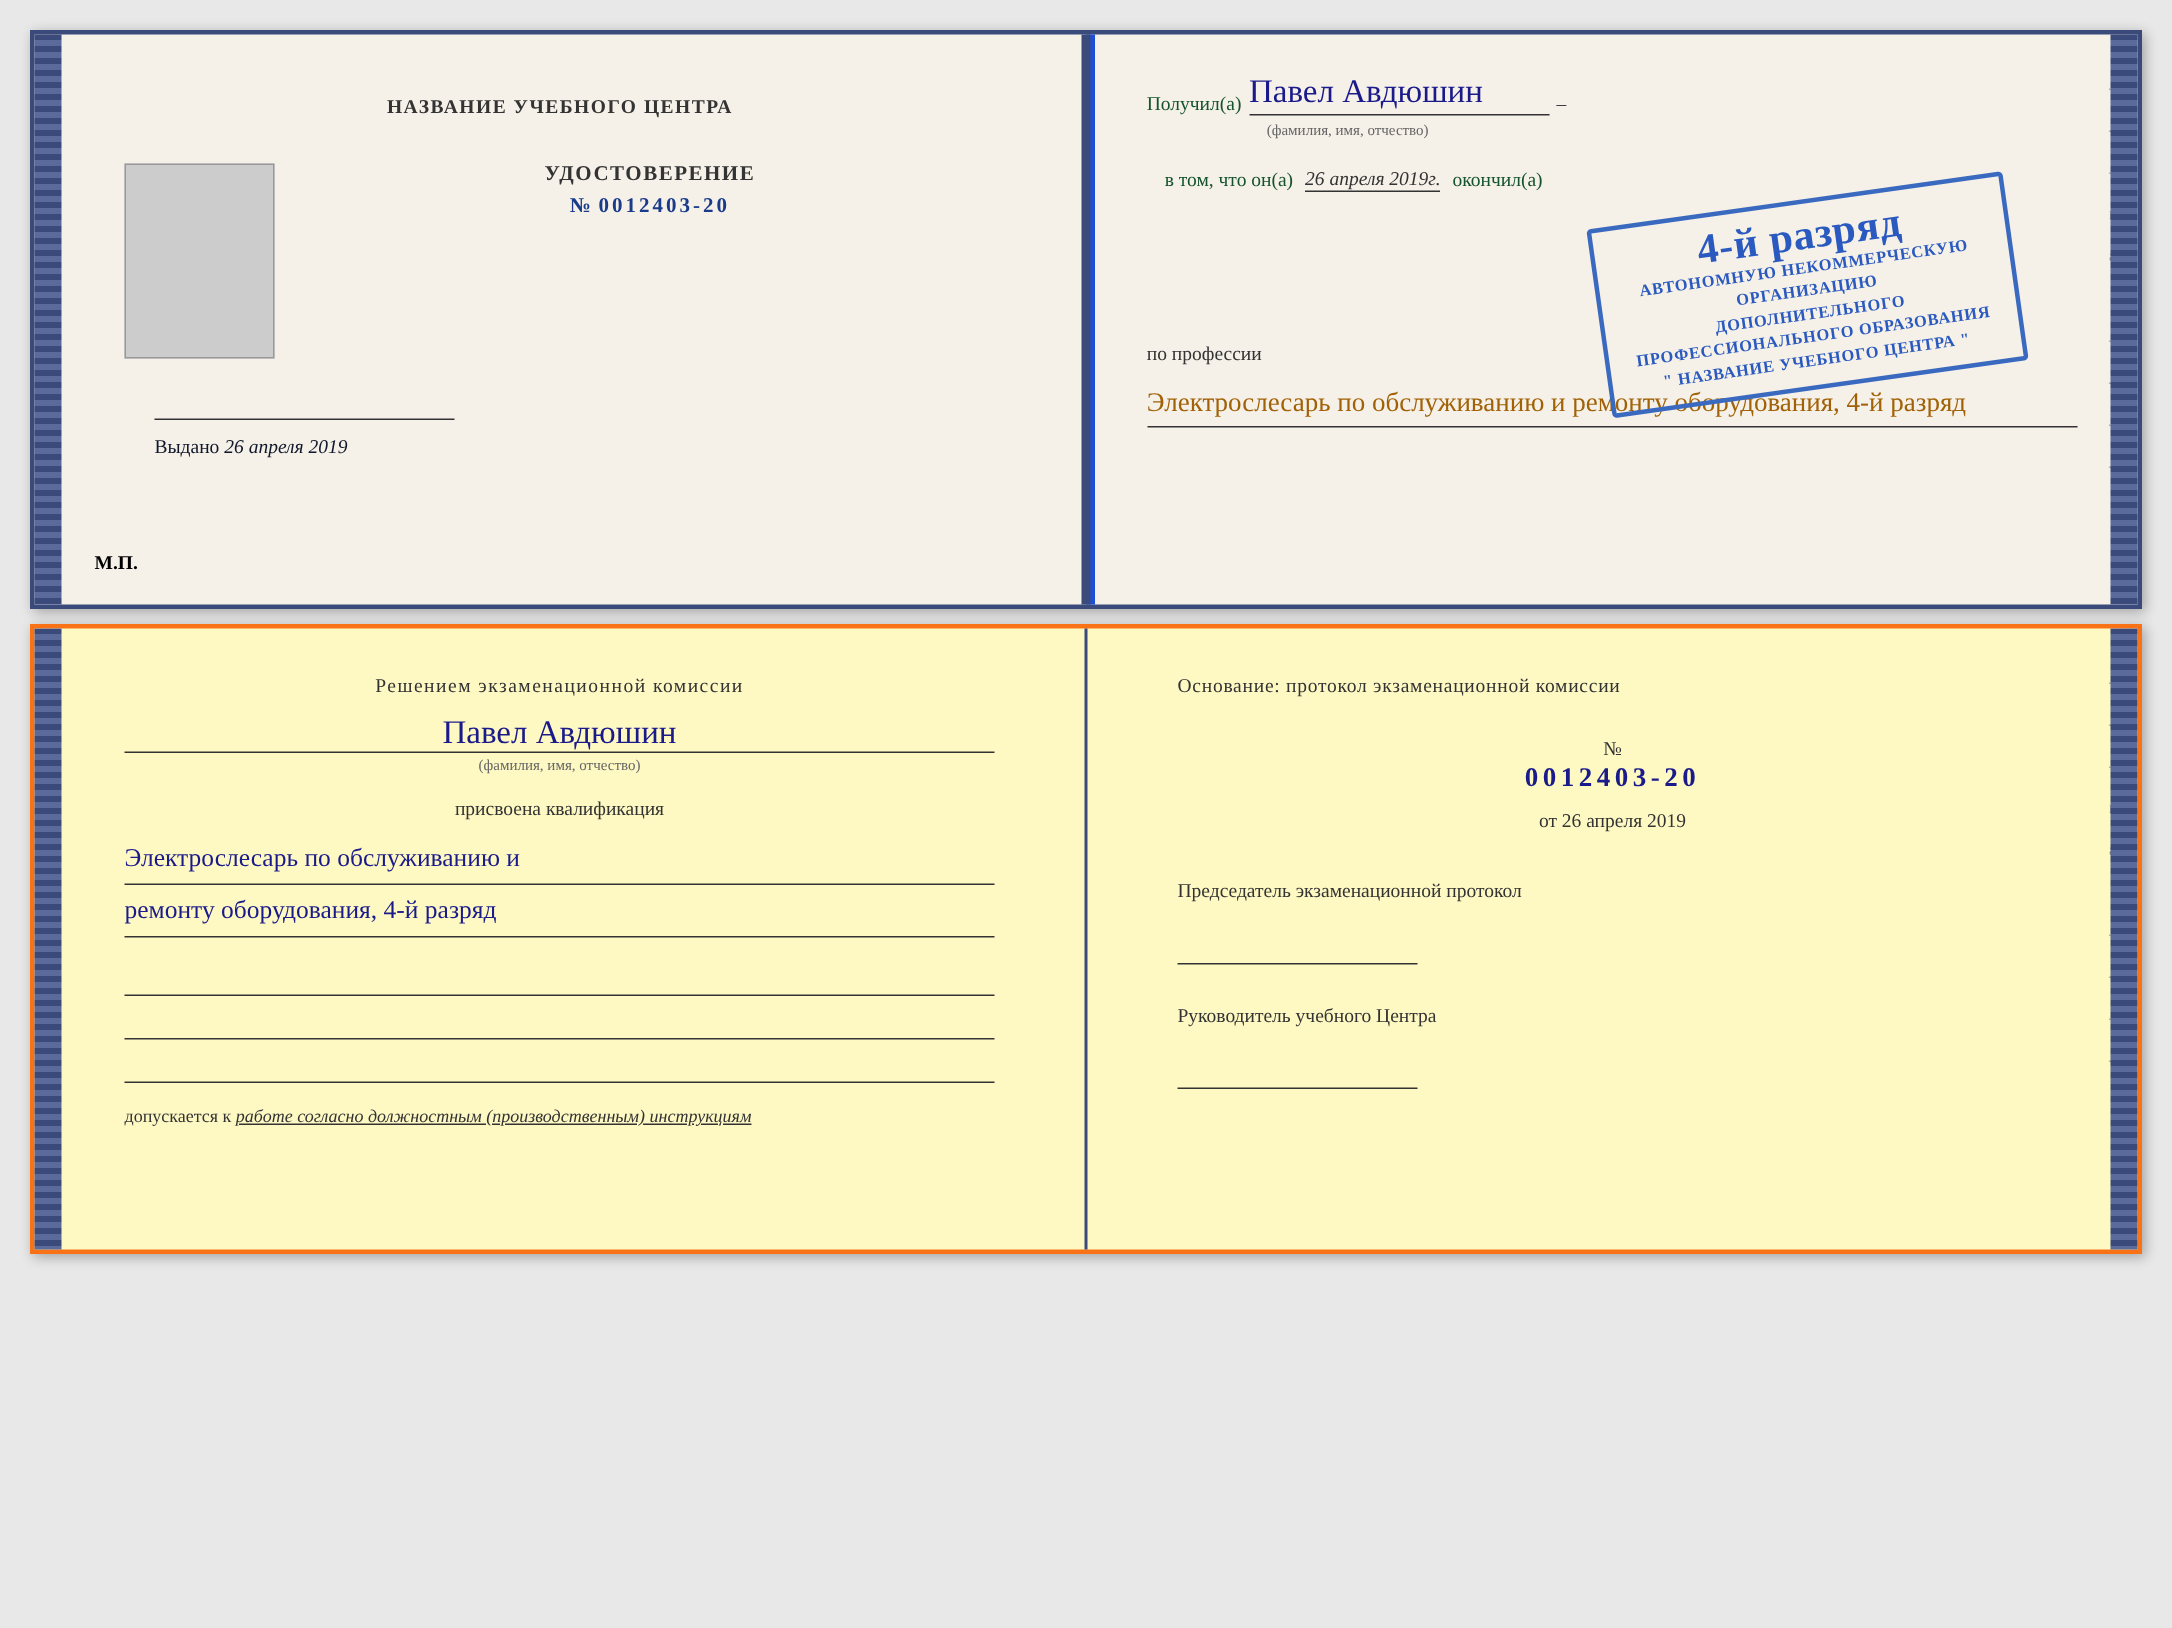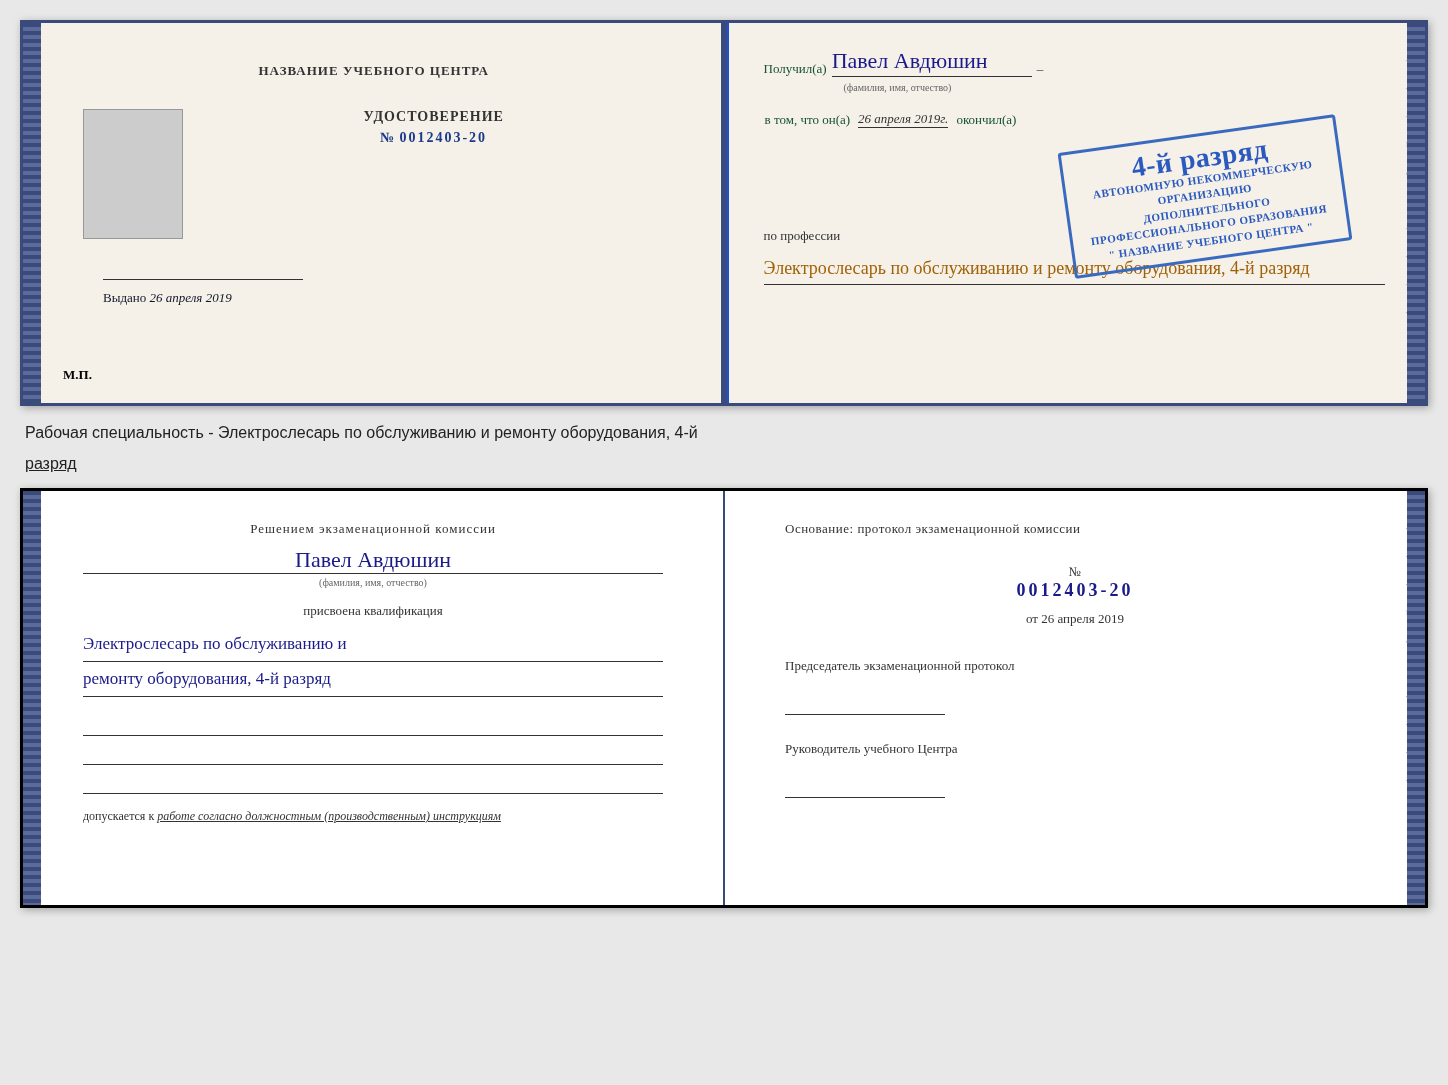--- a/index.html
+++ b/index.html
@@ -27,21 +27,21 @@
     }
 
     .booklet-left, .booklet-right {
       flex: 1;
       padding: 30px 40px;
       position: relative;
       min-height: 380px;
     }
 
     .booklet-left {
-      border-right: 4px solid #1d4ed8;
+      border-right: 6px solid #1d4ed8;
       display: flex;
       flex-direction: column;
       align-items: center;
       justify-content: space-between;
     }
 
     .booklet-right {
       padding: 25px 40px 25px 35px;
     }
 
@@ -152,21 +152,21 @@
 
     .sub-label {
       font-size: 10px;
       color: #666;
       text-align: center;
       display: block;
       margin-top: 2px;
     }
 
     .vtom-line {
-      margin: 18px 0 10px 1px;
+      margin: 18px 0 10px 12px;
       display: flex;
       align-items: center;
       gap: 8px;
       flex-wrap: wrap;
     }
 
     .date-handwritten {
       font-family: 'Segoe Script', 'Comic Sans MS', cursive;
       font-size: 13px;
       font-style: italic;
@@ -217,22 +217,22 @@
     .between-label {
       font-size: 16px;
       color: #222;
       padding: 8px 5px 5px 5px;
       font-family: Arial, sans-serif;
     }
 
     
     .bottom-booklet {
       display: flex;
-      background: #ffffff;
-      border: 3px solid #000000;
+      background: #fef9c3;
+      border: 3px solid #f97316;
       box-shadow: 2px 2px 8px rgba(0,0,0,0.3);
       position: relative;
       min-height: 420px;
     }
 
     .bottom-left, .bottom-right {
       flex: 1;
       padding: 30px 40px;
       position: relative;
     }
@@ -438,24 +438,20 @@
           <span>–</span>
           <span>–</span>
           <span>–</span>
           <span>–</span>
       </div>
     </div>
 
     <div class="binding-strip right"></div>
   </div>
 
-  <div>
-    <div class="between-label">Рабочая специальность - Электрослесарь по обслуживанию и ремонту оборудования, 4-й</div>
-    <div class="between-label" style="text-decoration:underline;">разряд</div>
-  </div>
 
   <div class="bottom-booklet">
     <div class="binding-strip left"></div>
 
     <div class="bottom-left">
       <div style="padding-left:20px; padding-right:20px;">
         <div class="resheniyem-title">Решением экзаменационной комиссии</div>
 
         <div style="text-align:center; margin-bottom: 3px;">
           <span class="komissia-name-hw">Павел Авдюшин</span>

